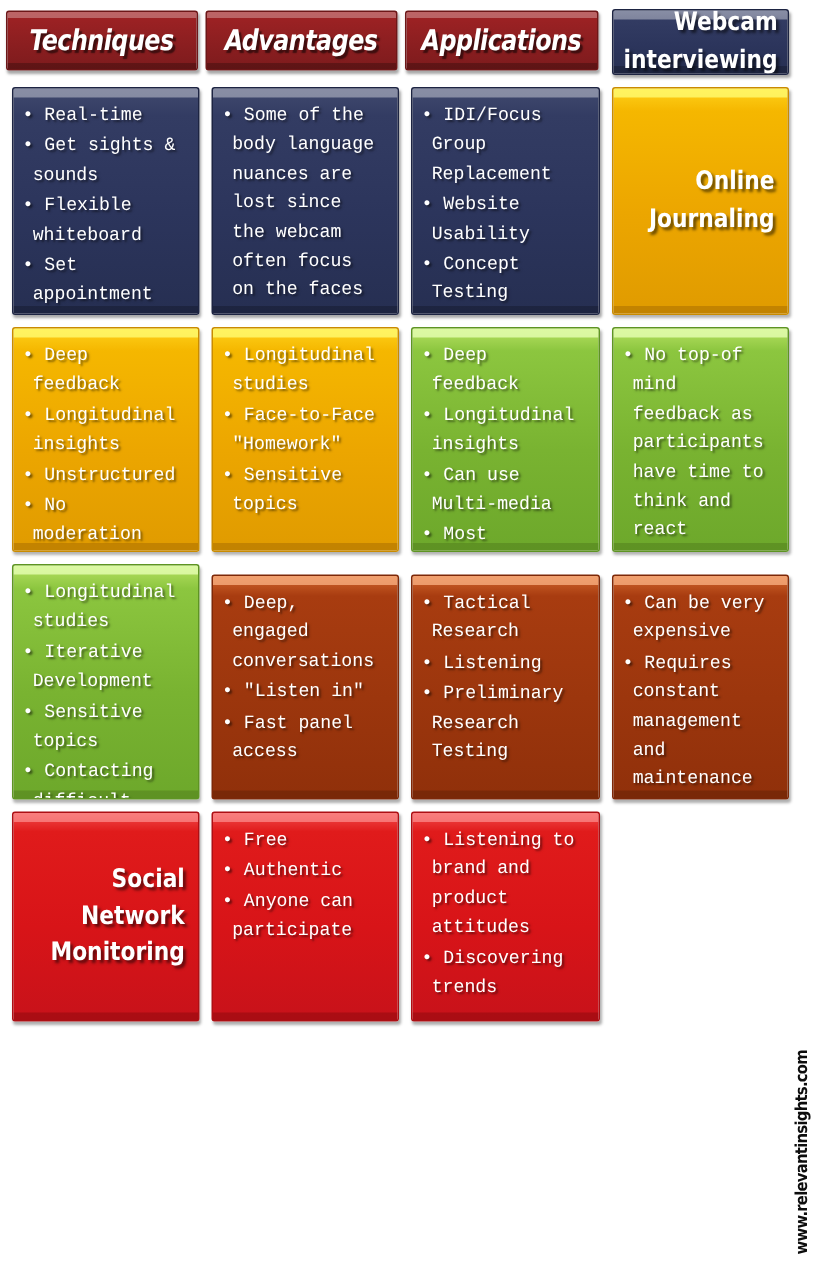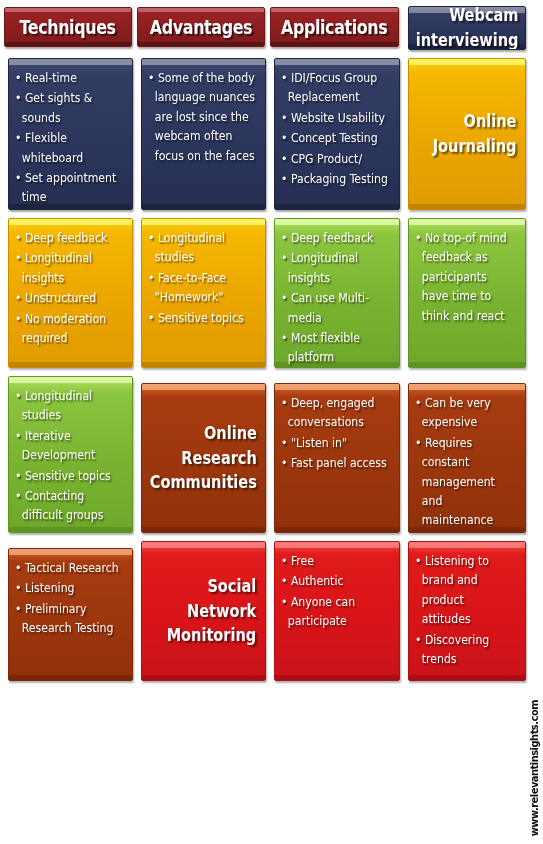--- a/index.html
+++ b/index.html
@@ -68,20 +68,21 @@
     z-index: 2;
     background: rgba(0,0,0,0.22);
   }
 
   
   .hdr {
     background: linear-gradient(to bottom, #a02224 0%, #8f1f21 45%, #7d1b1d 100%);
     border: 1px solid #6d1718;
     box-shadow: 1px 2px 2px rgba(0,0,0,0.35);
     margin: 5px 5px 7px 0;
+    font-style: italic;
   }
   .hdr::before { background: rgba(255,255,255,0.30); height: 4px; }
   .hdr::after  { background: rgba(0,0,0,0.25); height: 4px; }
   .hdr .inner {
     display: flex;
     align-items: center;
     justify-content: center;
     padding: 0 3px;
   }
   .hdr-text {
@@ -109,20 +110,21 @@
     line-height: 1.45;
     color: #ffffff;
     text-shadow: 2px 2px 2px rgba(0,0,0,0.55);
     letter-spacing: 0px;
     transform: scaleX(0.95);
   }
 
   
   .body .inner {
     padding: 9px 6px 6px 6px;
+    font-family: Liberation Mono, monospace;
   }
   .blist {
     margin: 0;
     padding: 0;
     list-style: none;
   }
   .blist li {
     font-size: 12.5px;
     line-height: 1.55;
     color: #ffffff;
@@ -306,51 +308,46 @@
       <div class="inner">
         <ul class="blist">
             <li>Longitudinal studies</li>
             <li>Iterative Development</li>
             <li>Sensitive topics</li>
             <li>Contacting difficult groups</li>
           </ul>
       </div>
     </div>
 
-    <div class="cell tech brown">
-      <div class="inner">
-        <span class="tech-text">Online Research Communities</span>
-      </div>
-    </div>
     <div class="cell body brown">
       <div class="inner">
         <ul class="blist">
             <li>Deep, engaged conversations</li>
             <li>"Listen in"</li>
             <li>Fast panel access</li>
           </ul>
       </div>
     </div>
     <div class="cell body brown">
       <div class="inner">
         <ul class="blist">
-            <li>Can be very expensive</li>
-            <li>Requires constant management and maintenance</li>
-          </ul>
-      </div>
-    </div>
-    <div class="cell body brown">
-      <div class="inner">
-        <ul class="blist">
             <li>Tactical Research</li>
             <li>Listening</li>
             <li>Preliminary Research Testing</li>
           </ul>
       </div>
     </div>
+    <div class="cell body brown">
+      <div class="inner">
+        <ul class="blist">
+            <li>Can be very expensive</li>
+            <li>Requires constant management and maintenance</li>
+          </ul>
+      </div>
+    </div>
 
     <div class="cell tech red">
       <div class="inner">
         <span class="tech-text">Social Network Monitoring</span>
       </div>
     </div>
     <div class="cell body red">
       <div class="inner">
         <ul class="blist">
             <li>Free</li>

